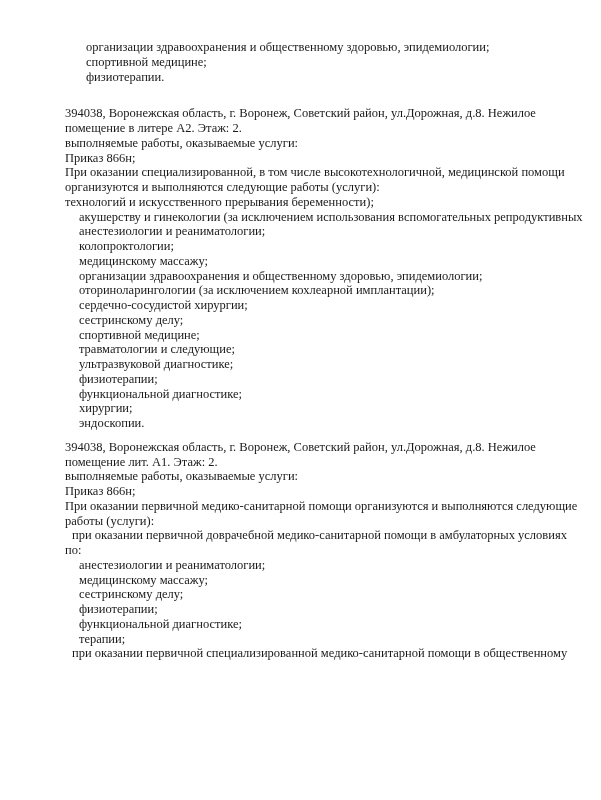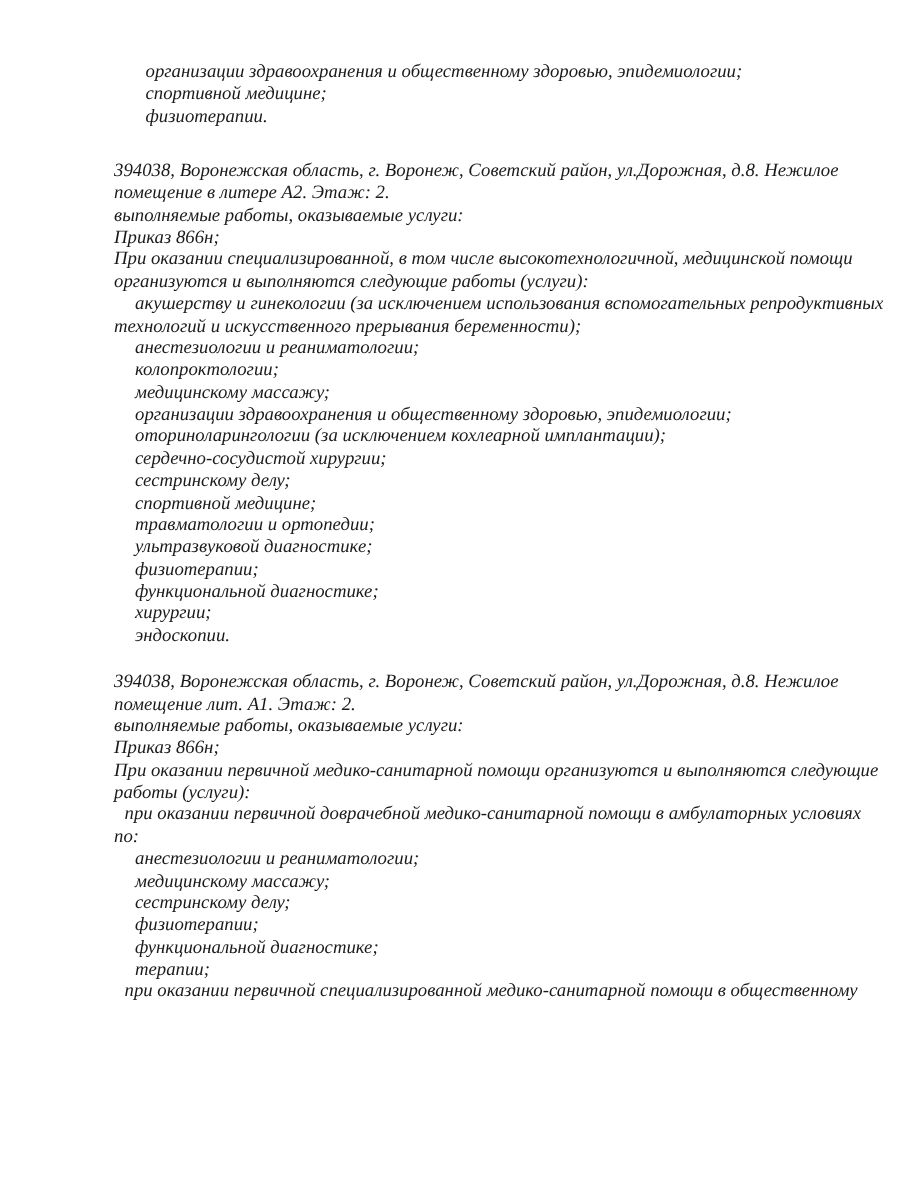--- a/index.html
+++ b/index.html
@@ -16,22 +16,21 @@
     height: 800px;
     background: #ffffff;
     font-family: "Liberation Serif", "DejaVu Serif", serif;
     font-size: 12.5px;
     line-height: 14.75px;
     color: #1a1a1a;
     box-sizing: border-box;
     padding: 40px 28px 0 60px;
   }
   .doc-block {
-    margin: 16px;
-    font-style: italic;
+    margin: 5px;
   }
   .text-line {
     white-space: nowrap;
     height: 14.75px;
   }
   .ind0 { padding-left: 0; }
   .ind1 { padding-left: 7px; }
   .ind2 { padding-left: 14px; }
   .ind3 { padding-left: 21px; }
 </style>
@@ -45,31 +44,31 @@
         <div class="text-line ind3">спортивной медицине;</div>
         <div class="text-line ind3">физиотерапии.</div>
       </div>
       <div class="doc-block" style="margin-top: 22px;">
         <div class="text-line ind0">394038, Воронежская область, г. Воронеж, Советский район, ул.Дорожная, д.8. Нежилое</div>
         <div class="text-line ind0">помещение в литере А2. Этаж: 2.</div>
         <div class="text-line ind0">выполняемые работы, оказываемые услуги:</div>
         <div class="text-line ind0">Приказ 866н;</div>
         <div class="text-line ind0">При оказании специализированной, в том числе высокотехнологичной, медицинской помощи</div>
         <div class="text-line ind0">организуются и выполняются следующие работы (услуги):</div>
+        <div class="text-line ind0">технологий и искусственного прерывания беременности);</div>
         <div class="text-line ind2">акушерству и гинекологии (за исключением использования вспомогательных репродуктивных</div>
-        <div class="text-line ind0">технологий и искусственного прерывания беременности);</div>
         <div class="text-line ind2">анестезиологии и реаниматологии;</div>
         <div class="text-line ind2">колопроктологии;</div>
         <div class="text-line ind2">медицинскому массажу;</div>
         <div class="text-line ind2">организации здравоохранения и общественному здоровью, эпидемиологии;</div>
         <div class="text-line ind2">оториноларингологии (за исключением кохлеарной имплантации);</div>
         <div class="text-line ind2">сердечно-сосудистой хирургии;</div>
         <div class="text-line ind2">сестринскому делу;</div>
         <div class="text-line ind2">спортивной медицине;</div>
-        <div class="text-line ind2">травматологии и ортопедии;</div>
+        <div class="text-line ind2">травматологии и следующие;</div>
         <div class="text-line ind2">ультразвуковой диагностике;</div>
         <div class="text-line ind2">физиотерапии;</div>
         <div class="text-line ind2">функциональной диагностике;</div>
         <div class="text-line ind2">хирургии;</div>
         <div class="text-line ind2">эндоскопии.</div>
       </div>
       <div class="doc-block" style="margin-top: 9px;">
         <div class="text-line ind0">394038, Воронежская область, г. Воронеж, Советский район, ул.Дорожная, д.8. Нежилое</div>
         <div class="text-line ind0">помещение лит. А1. Этаж: 2.</div>
         <div class="text-line ind0">выполняемые работы, оказываемые услуги:</div>

